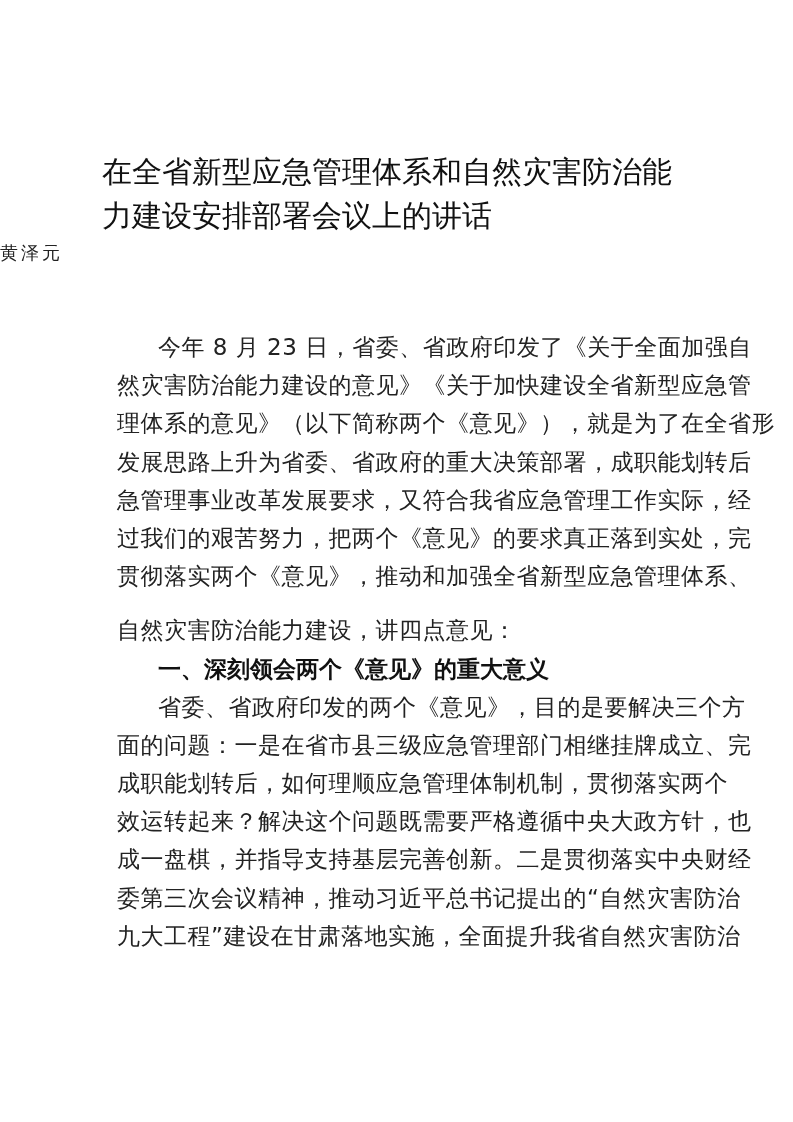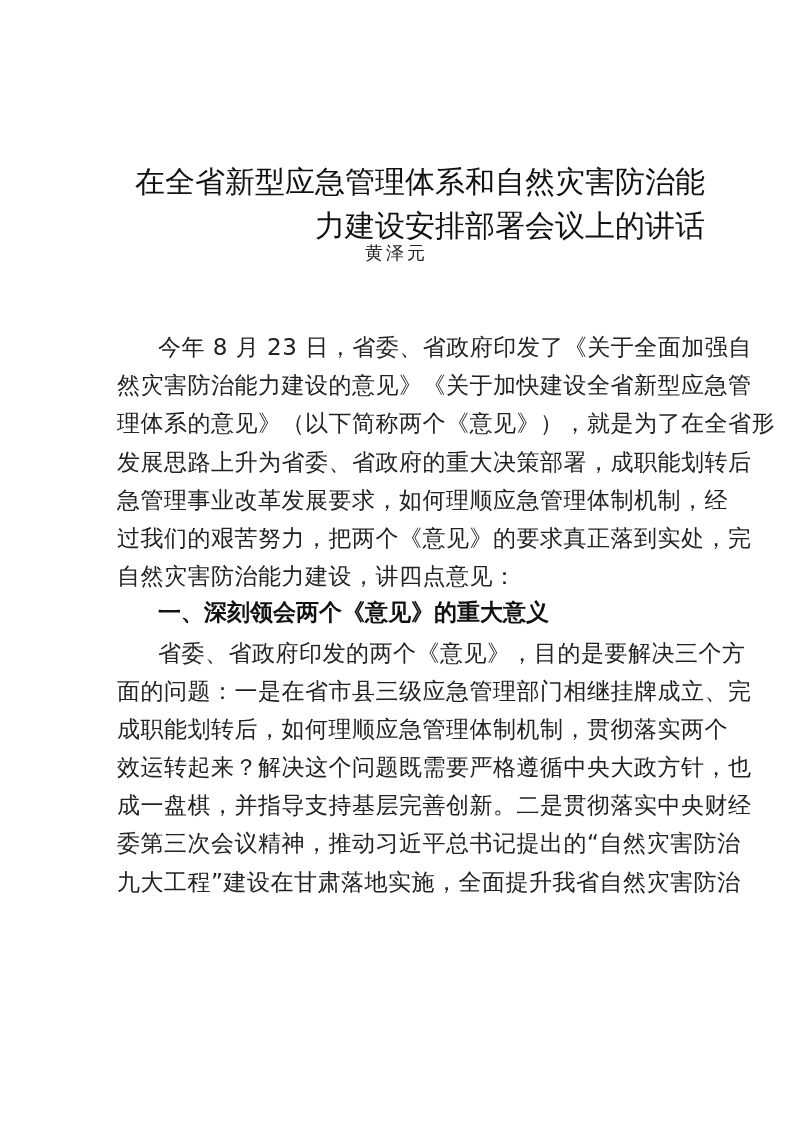--- a/index.html
+++ b/index.html
@@ -3,69 +3,70 @@
   <meta charset="utf-8">
   <style>
     html, body { margin: 0; padding: 0; background: #ffffff; }
     body { width: 793px; height: 1122px; position: relative; overflow: hidden; }
     .page {
       position: absolute; left: 0; top: 0; width: 793px; height: 1122px;
       background: #ffffff; color: #111111;
     }
     .title {
       position: absolute; left: 100px; width: 593px; top: 148px;
-      text-align: right;
+      text-align: left;
       font-family: "DejaVu Serif", "Liberation Serif", serif;
       font-size: 30px; line-height: 44px; font-weight: normal; color: #111;
-      margin: 12px;
+      margin: 2px;
     }
     .title span { display: block; }
     .author {
       position: absolute; left: 0; width: 793px; top: 241px;
-      text-align: center;
+      text-align: left;
       font-family: "DejaVu Serif", "Liberation Serif", serif;
       font-size: 18px; letter-spacing: 3px; color: #222;
     }
     .body {
       position: absolute; left: 117px; width: 566px; top: 328px;
       font-family: "DejaVu Sans", "Liberation Sans", sans-serif;
       font-size: 23px; color: #222;
     }
     .line {
       height: 38.2px; line-height: 38px; white-space: nowrap;
       text-align: justify; text-align-last: justify;
       letter-spacing: 0.5px;
     }
-    .line.last { text-align-last: left; }
+    .line.last { text-align-last: left; margin-top: 16px; }
     .line.indent { padding-left: 41px; }
     .heading {
       height: 38.2px; line-height: 38px; white-space: nowrap;
       padding-left: 41px; font-weight: bold; color: #111;
-      font-family: Liberation Mono, monospace;
+      font-family: Liberation Sans, sans-serif;
     }
   </style>
 </head>
 <body>
 
 <div class="page">
   <h1 class="title">
     <span>在全省新型应急管理体系和自然灾害防治能</span>
     <span>力建设安排部署会议上的讲话</span>
   </h1>
 
   <div class="author">黄泽元</div>
 
   <div class="body">
     <div>
       <div class="line indent">今年 8 月 23 日，省委、省政府印发了《关于全面加强自</div>
       <div class="line">然灾害防治能力建设的意见》《关于加快建设全省新型应急管</div>
       <div class="line">理体系的意见》（以下简称两个《意见》），就是为了在全省形</div>
       <div class="line">发展思路上升为省委、省政府的重大决策部署，成职能划转后</div>
-      <div class="line">急管理事业改革发展要求，如何理顺应急管理体制机制，经</div>
+      <div class="line">急管理事业改革发展要求，又符合我省应急管理工作实际，经</div>
       <div class="line">过我们的艰苦努力，把两个《意见》的要求真正落到实处，完</div>
+      <div class="line">贯彻落实两个《意见》，推动和加强全省新型应急管理体系、</div>
       <div class="line last">自然灾害防治能力建设，讲四点意见：</div>
     </div>
 
     <div class="heading">一、深刻领会两个《意见》的重大意义</div>
 
     <div>
       <div class="line indent">省委、省政府印发的两个《意见》，目的是要解决三个方</div>
       <div class="line">面的问题：一是在省市县三级应急管理部门相继挂牌成立、完</div>
       <div class="line">成职能划转后，如何理顺应急管理体制机制，贯彻落实两个</div>
       <div class="line">效运转起来？解决这个问题既需要严格遵循中央大政方针，也</div>

